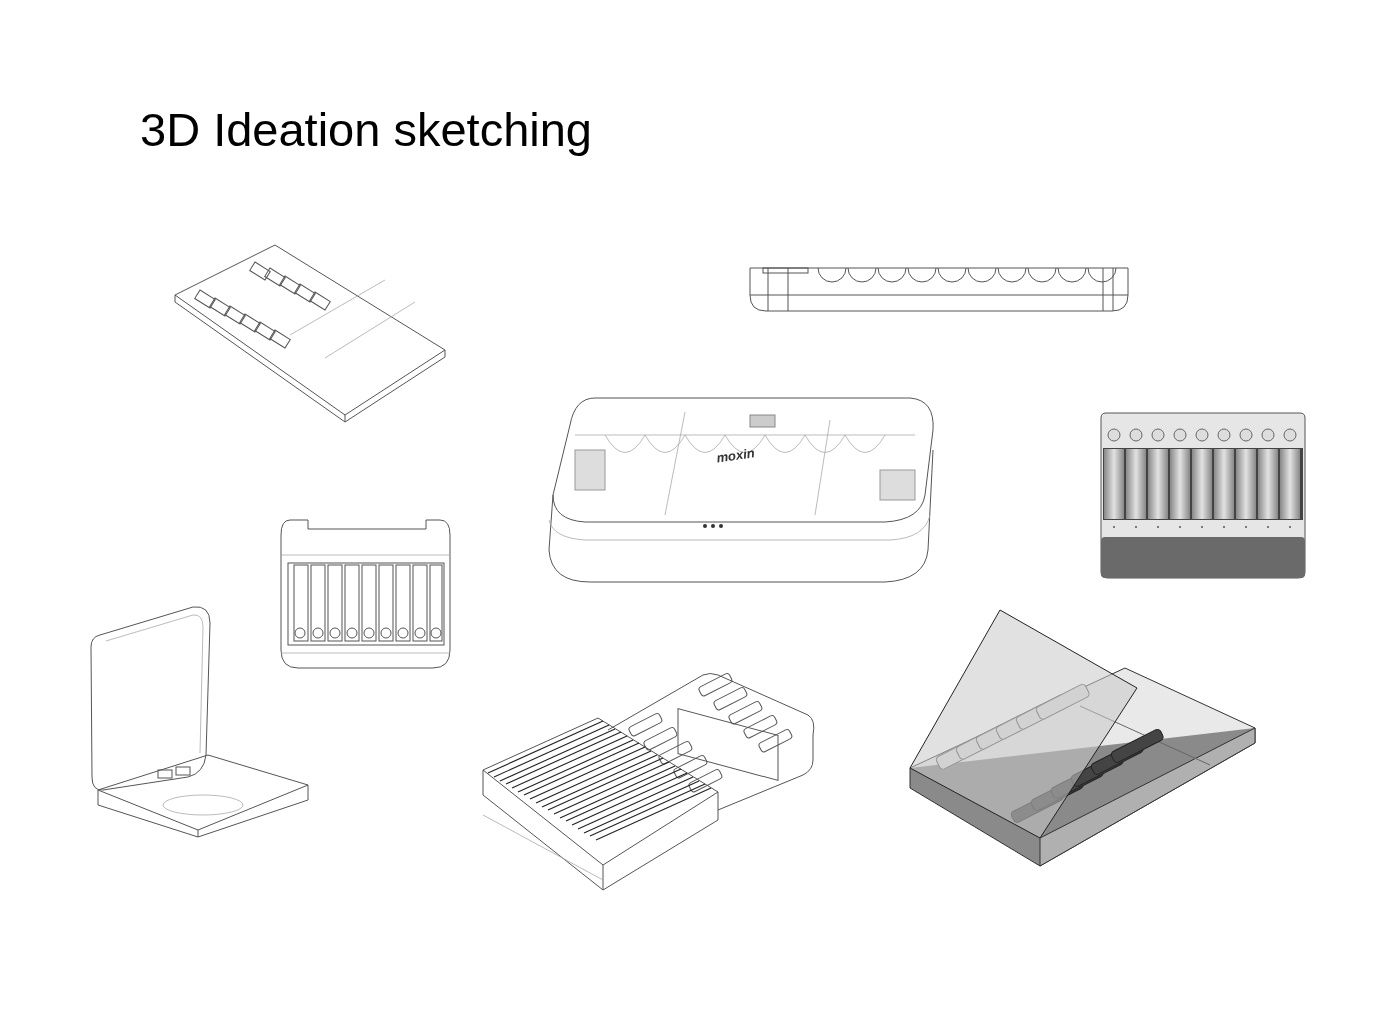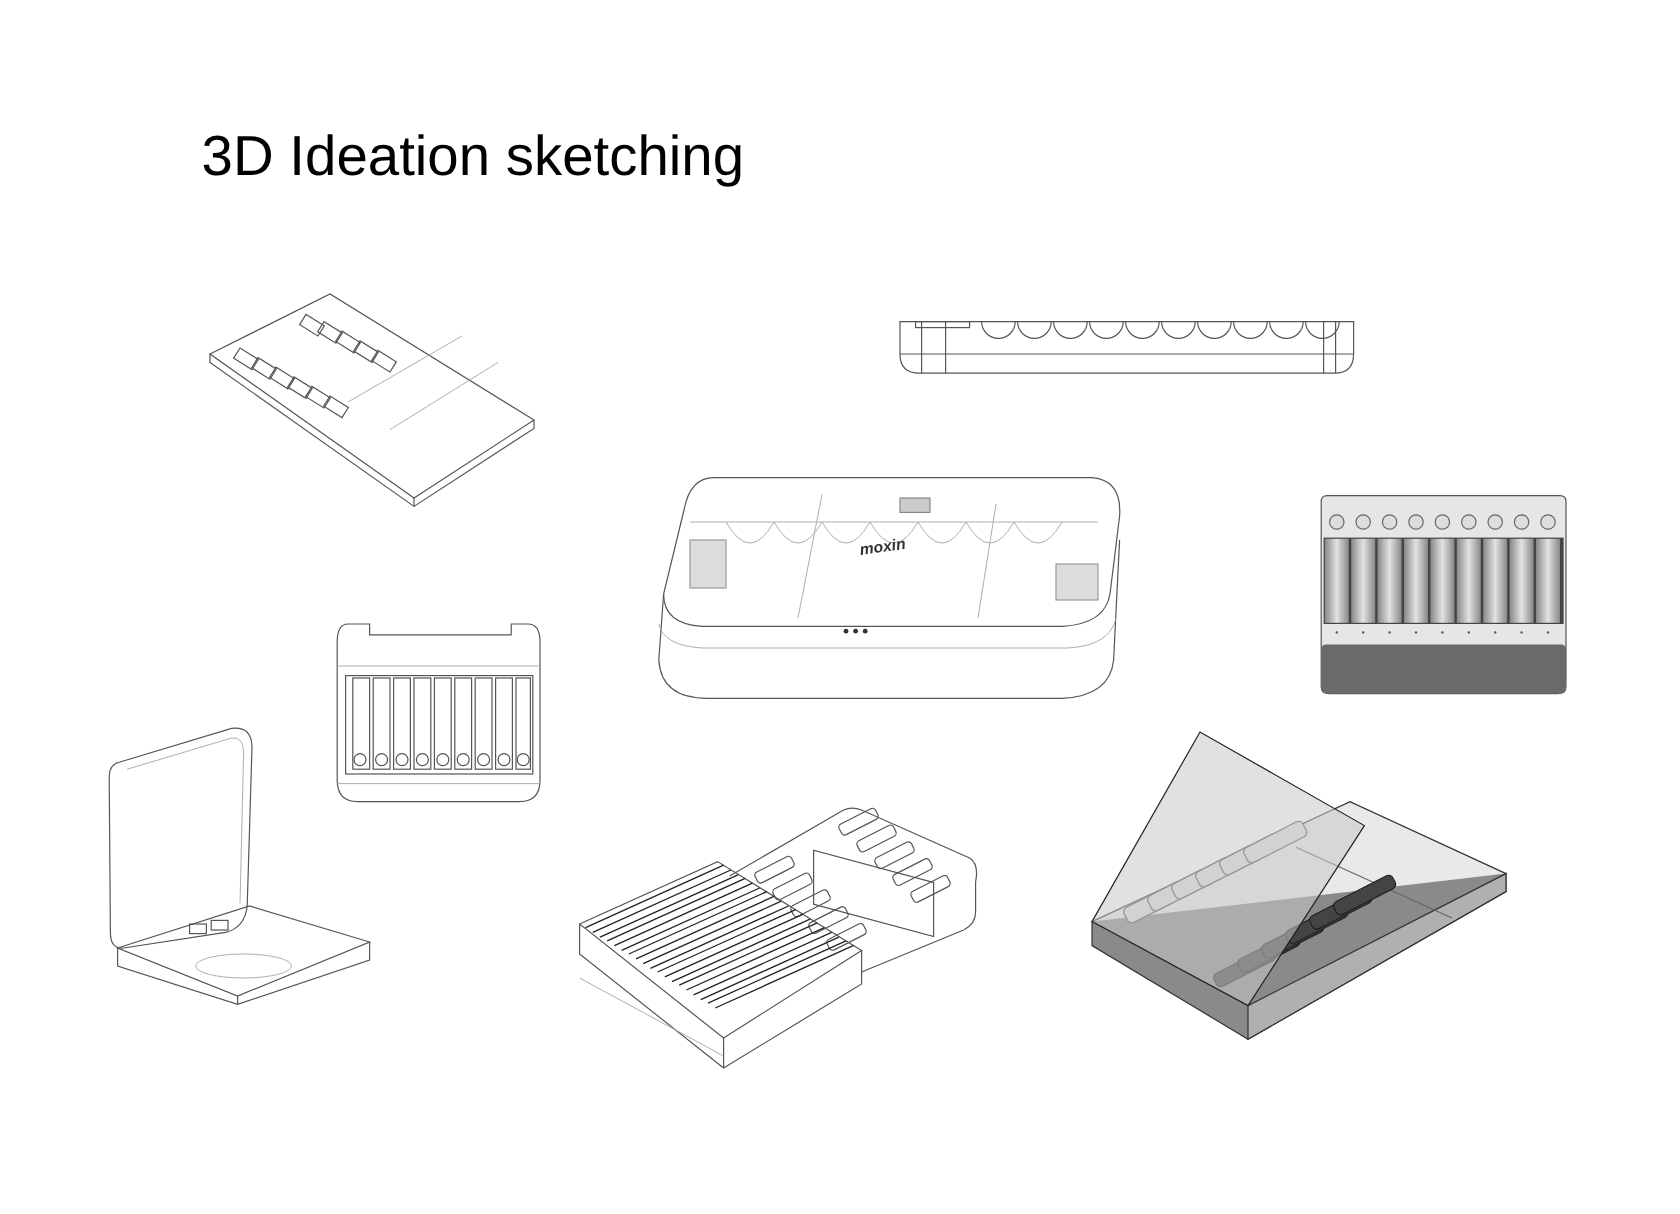--- a/index.html
+++ b/index.html
@@ -1,17 +1,17 @@
 <!DOCTYPE html>
 <html><head>
 <meta charset="utf-8">
 <style>
   html, body { margin:0; padding:0; background:#ffffff; }
   body { width:1400px; height:1012px; position:relative; overflow:hidden; font-family:"Liberation Sans", sans-serif; }
-  .title { position:absolute; left:140px; top:102px; font-size:47px; color:#000; font-weight:400; letter-spacing:0px;margin-left:28px; }
+  .title { position:absolute; left:140px; top:102px; font-size:47px; color:#000; font-weight:400; letter-spacing:0px; }
   .sketch { position:absolute; }
   svg { display:block; }
   .ln { fill:none; stroke:#555; stroke-width:1; }
   .lnl { fill:none; stroke:#aaa; stroke-width:0.8; }
 </style>
 </head>
 <body>
 
 <div class="title">3D Ideation sketching</div>
 

